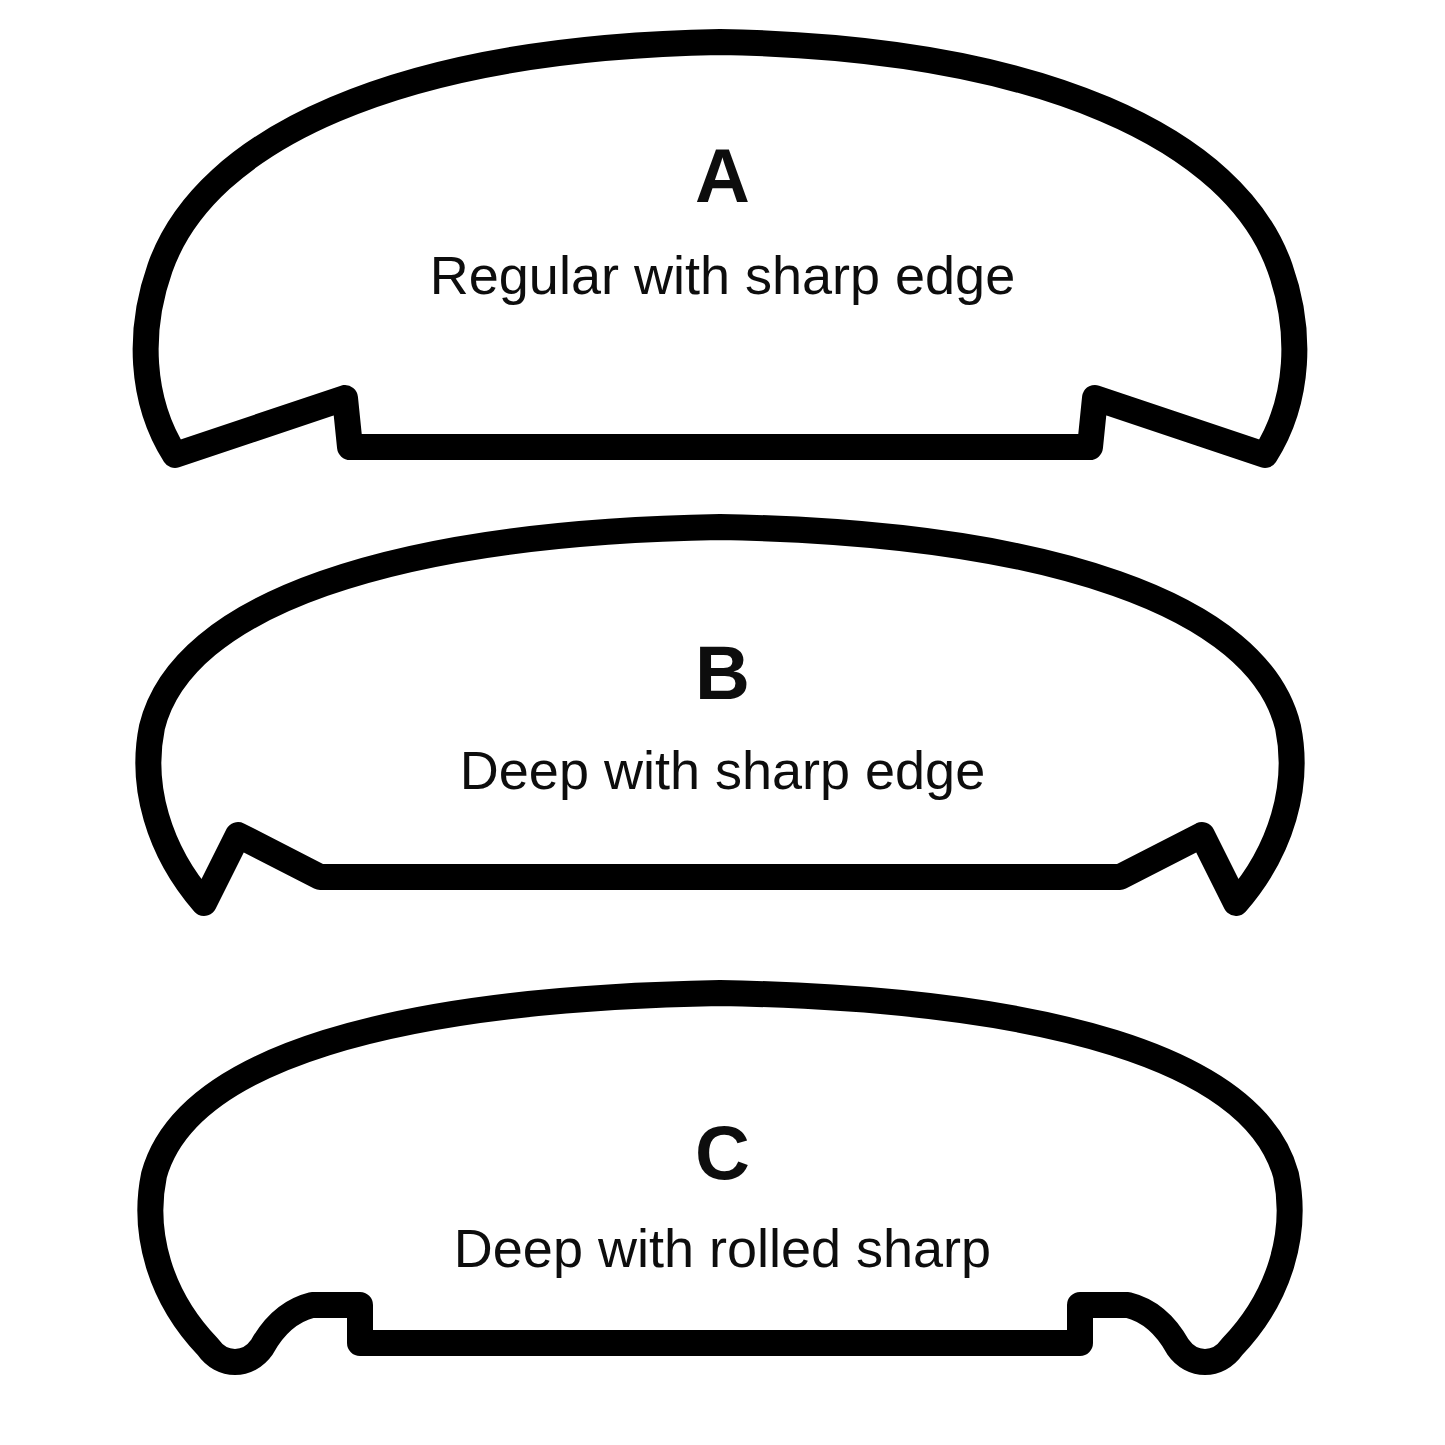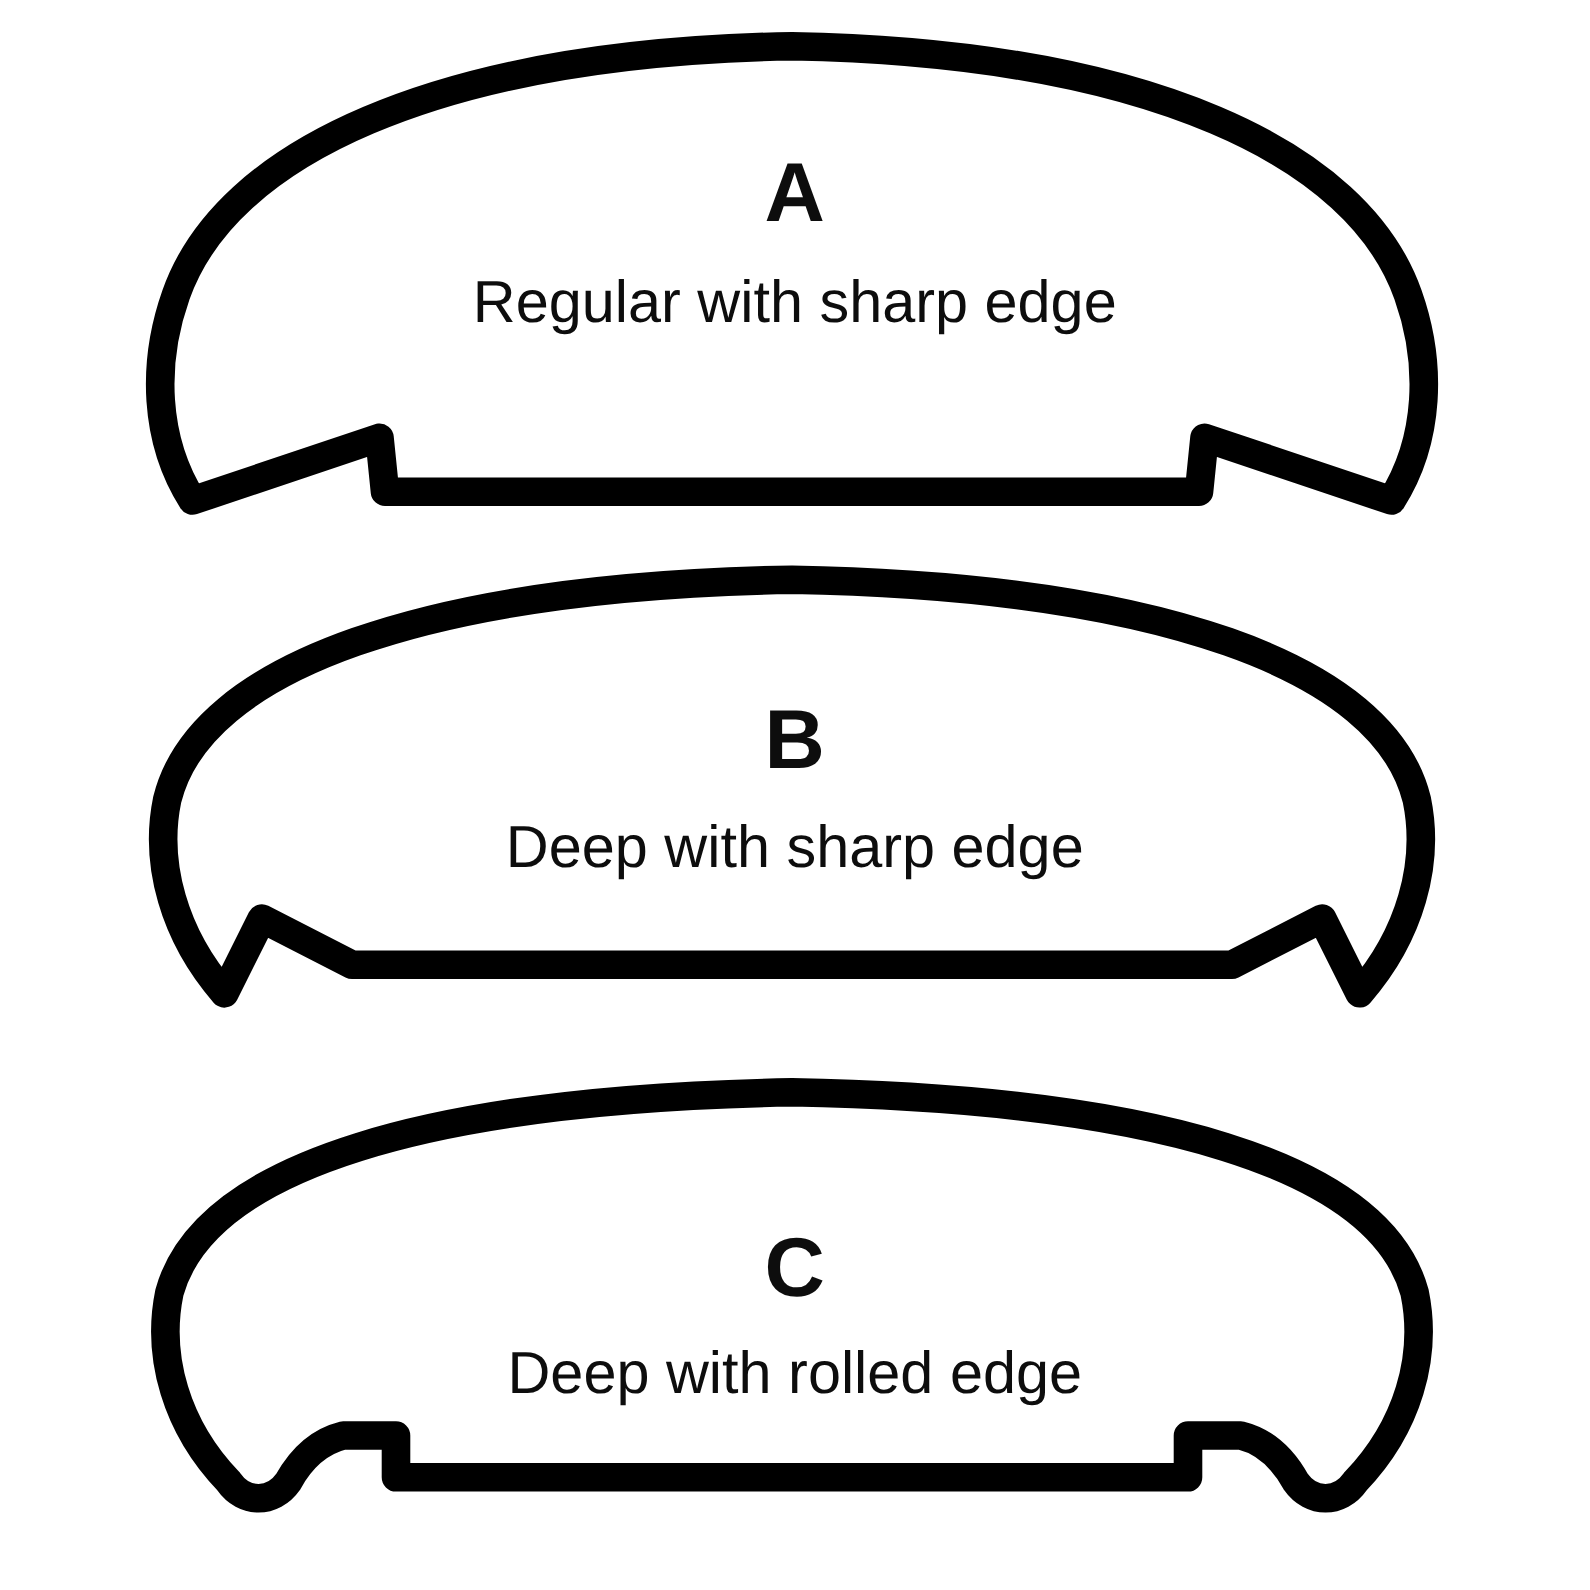--- a/index.html
+++ b/index.html
@@ -127,16 +127,16 @@
                  L 360 330
                  L 312 330
                  C 288 336, 272 354, 262 372
                  C 248 392, 222 392, 208 372
                  Z"></path>
       </g>
     </svg>
   </div>
   <div class="label-group" id="labels-c" style="color: rgb(13, 13, 13);">
     <div class="label-letter">C</div>
-    <div class="label-caption caption-wide">Deep with rolled edge</div>
+    <div class="label-caption caption-wide">Deep with rolled sharp</div>
   </div>
 
 </div>
 
 </body></html>

